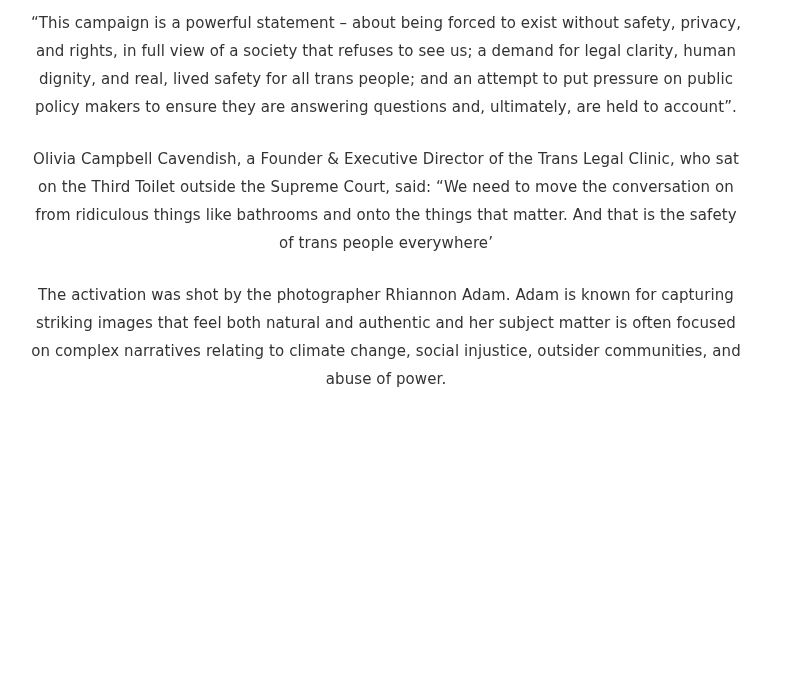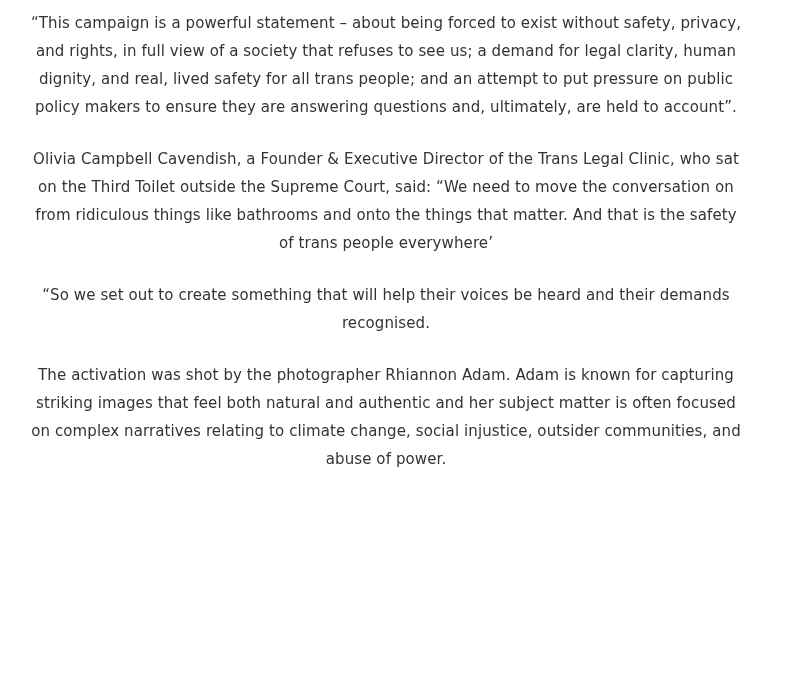--- a/index.html
+++ b/index.html
@@ -27,15 +27,14 @@
     letter-spacing: 0.1px;
     max-width: 712px;
   }
 </style>
 </head>
 <body>
 
 <main class="article-body">
   <p>“This campaign is a powerful statement – about being forced to exist without safety, privacy, and rights, in full view of a society that refuses to see us; a demand for legal clarity, human dignity, and real, lived safety for all trans people; and an attempt to put pressure on public policy makers to ensure they are answering questions and, ultimately, are held to account”.</p>
   <p>Olivia Campbell Cavendish, a Founder &amp; Executive Director of the Trans Legal Clinic, who sat on the Third Toilet outside the Supreme Court, said: “We need to move the conversation on from ridiculous things like bathrooms and onto the things that matter. And that is the safety of trans people everywhere’</p>
-  <p>“So we set out to create something that will help their voices be heard and their demands recognised.</p>
   <p>The activation was shot by the photographer Rhiannon Adam. Adam is known for capturing striking images that feel both natural and authentic and her subject matter is often focused on complex narratives relating to climate change, social injustice, outsider communities, and abuse of power.</p>
 </main>
 
 </body></html>

